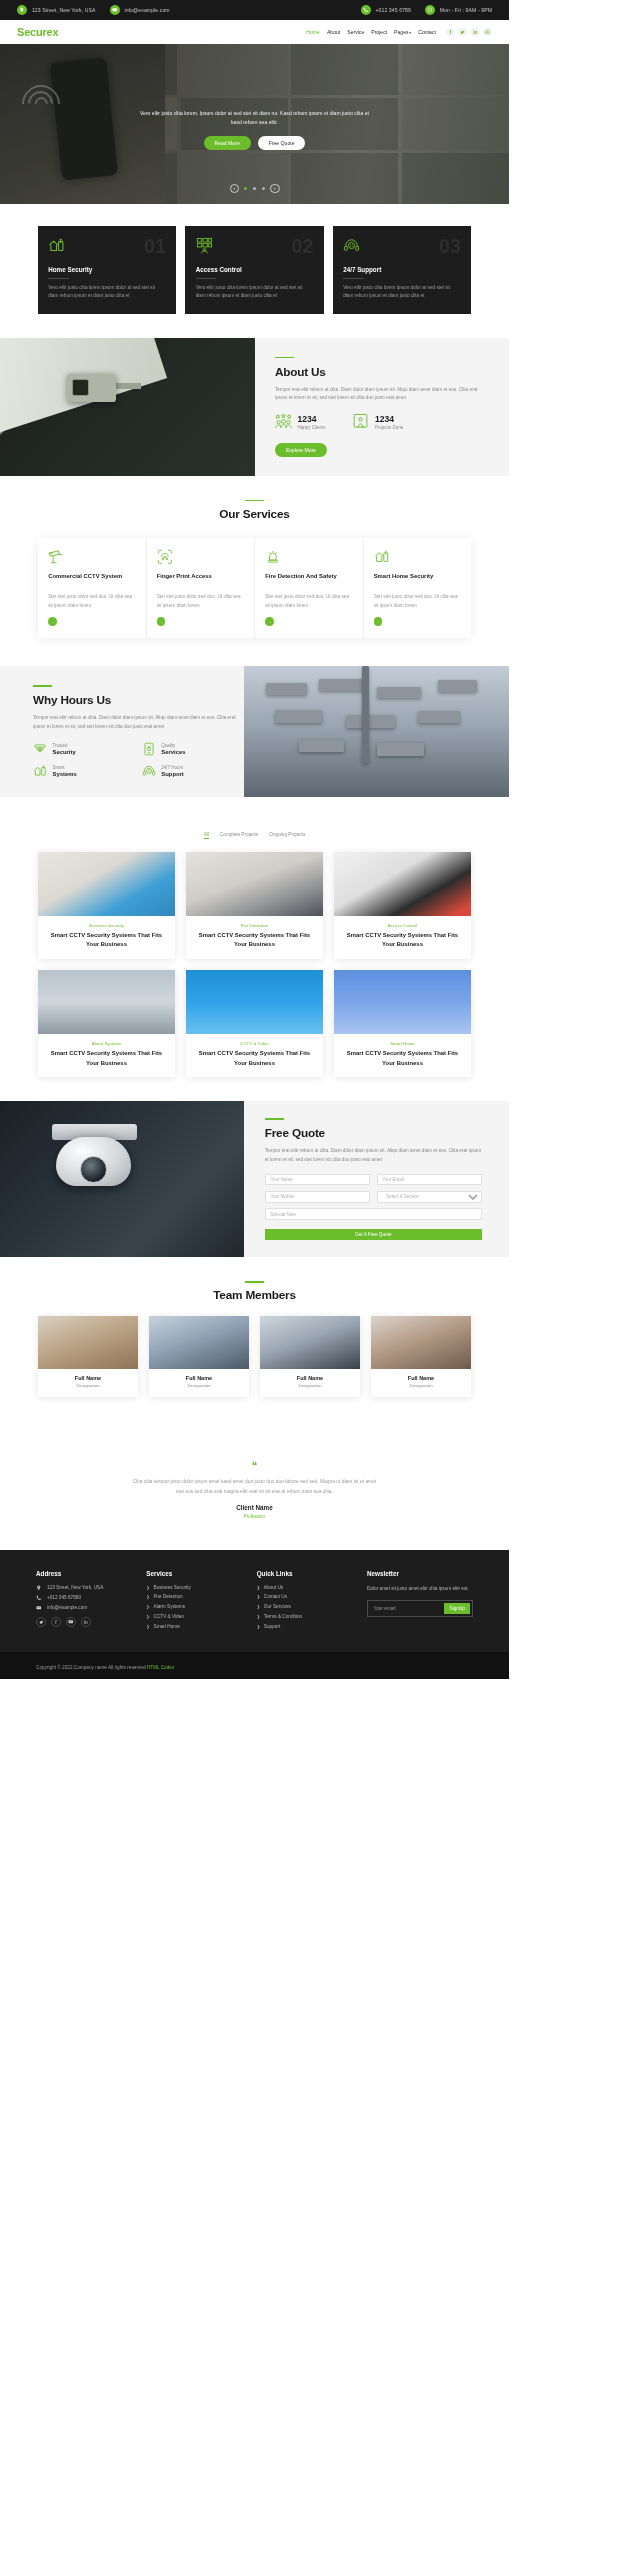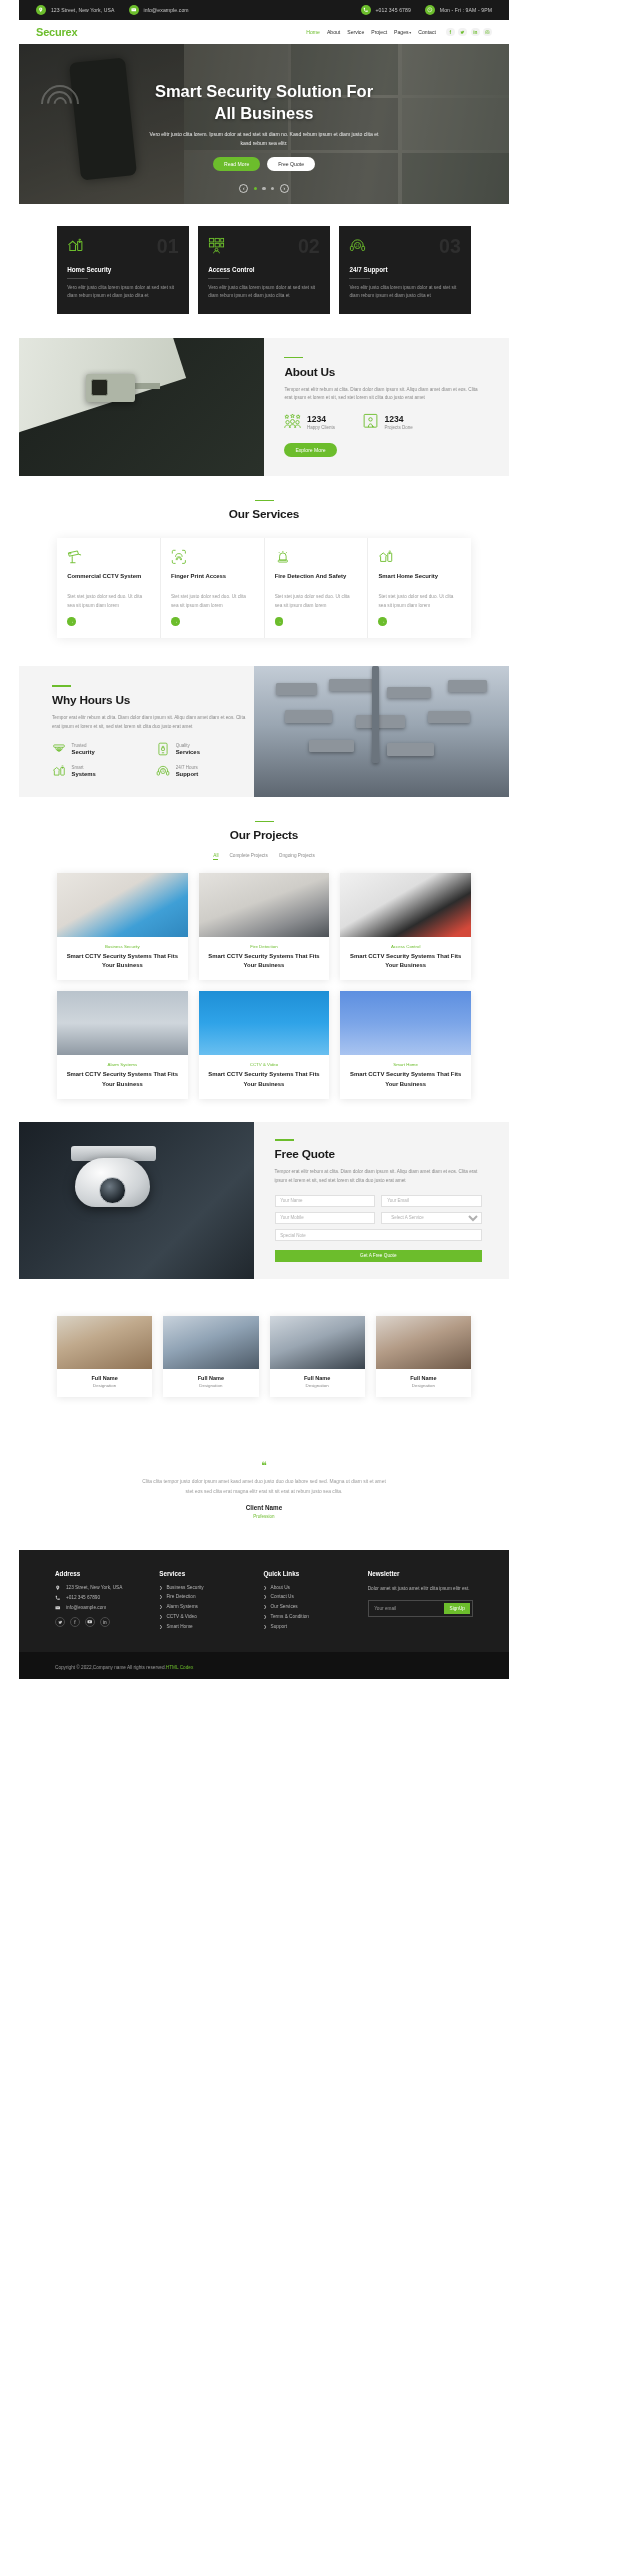--- a/index.html
+++ b/index.html
@@ -4,21 +4,21 @@
 <style>
   * { box-sizing: border-box; margin: 0; padding: 0; }
   html, body { width: 627px; }
   body {
     font-family: "Liberation Sans", sans-serif;
     background: #ffffff;
     color: #333;
     font-size: 9.4px;
     -webkit-font-smoothing: antialiased;
   }
-  .page { width: 509px; position: relative; overflow: hidden; padding-left: 19px; }
+  .page { width: 509px; position: relative; overflow: hidden; }
 
   
   .topbar {
     background: #191919;
     height: 20.4px;
     display: flex;
     align-items: center;
     justify-content: space-between;
     padding: 0 17px;
   }
@@ -397,24 +397,20 @@
           <div class="hero-cell"></div>
       </div>
       <div class="hero-ph-left"></div>
       <div class="hero-phone"></div>
       <div class="wifi-arc" style="left:22px;top:41px;width:38px;height:38px;"></div>
       <div class="wifi-arc" style="left:28px;top:47px;width:25px;height:25px;"></div>
       <div class="wifi-arc" style="left:35px;top:53px;width:12.5px;height:12.5px;"></div>
     </div>
     <div class="hero-overlay"></div>
     <div class="hero-content">
-      <div class="hero-title">
-        <span>Smart Security Solution For</span><br>
-        <span>All Business</span>
-      </div>
       <div class="hero-sub">Vero elitr justo clita lorem. Ipsum dolor at sed stet sit diam no. Kasd rebum ipsum et diam justo clita et kasd rebum sea elitr.</div>
       <div class="hero-btns">
         <button class="btn btn-green">Read More</button>
         <button class="btn btn-white">Free Quote</button>
       </div>
     </div>
     <div class="hero-dots">
       <span class="hero-arrow">‹</span>
       <span class="dot on"></span>
       <span class="dot"></span>
@@ -665,24 +661,20 @@
       <div class="why-cam" style="left:31px;top:44px;width:47px;height:12.5px;"></div>
       <div class="why-cam" style="left:102px;top:49px;width:49px;height:13.3px;"></div>
       <div class="why-cam" style="left:174px;top:45px;width:42px;height:11.8px;"></div>
       <div class="why-cam" style="left:55px;top:74px;width:45px;height:11.8px;"></div>
       <div class="why-cam" style="left:133px;top:77px;width:47px;height:12.5px;"></div>
       <div class="why-cam" style="left:118px;top:0px;width:7px;height:97px;background:#6b747d;"></div>
     </div>
   </div>
 
   <div class="projects">
-    <div class="center-head">
-      <div class="kicker"></div>
-      <div class="sec-title">Our Projects</div>
-    </div>
     <div class="proj-filters">
       <span class="pf on">All</span>
       <span class="pf">Complete Projects</span>
       <span class="pf">Ongoing Projects</span>
     </div>
     <div class="proj-grid">
       <div class="proj-card">
         <div class="proj-img pi1"></div>
         <div class="proj-body">
           <div class="proj-cat">Business Security</div>
@@ -750,20 +742,24 @@
         </div>
         <div class="qrow">
           <input class="qin" placeholder="Special Note" style="">
         </div>
         <button class="qbtn">Get A Free Quote</button>
       </div>
     </div>
   </div>
 
   <div class="team">
+    <div class="center-head">
+      <div class="kicker"></div>
+      <div class="sec-title">Team Members</div>
+    </div>
     <div class="team-grid">
       <div class="team-card">
         <div class="team-img tm1"></div>
         <div class="team-body">
           <div class="team-name">Full Name</div>
           <div class="team-role">Designation</div>
         </div>
       </div>
       <div class="team-card">
         <div class="team-img tm2"></div>

